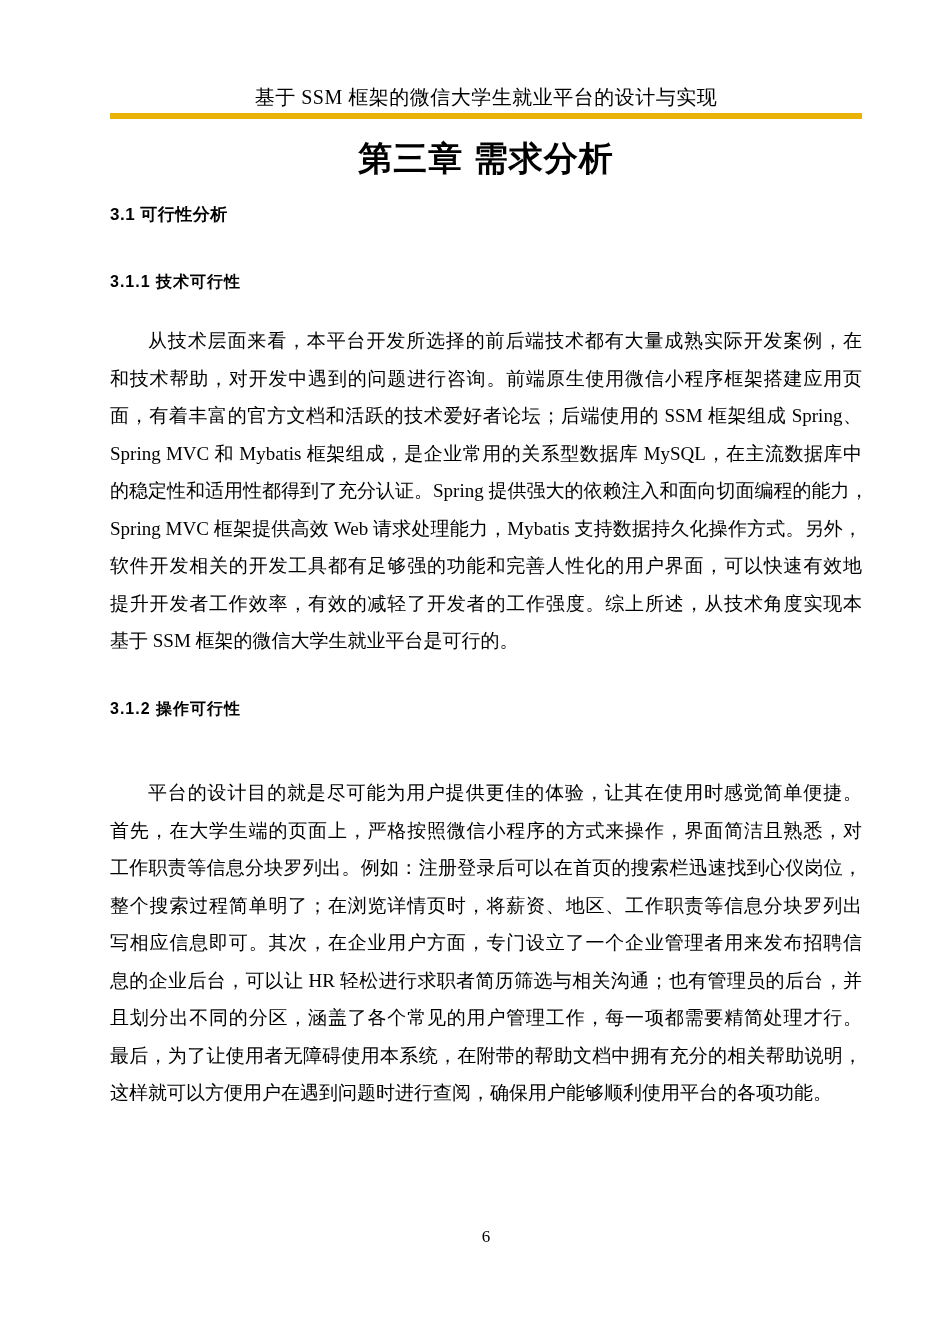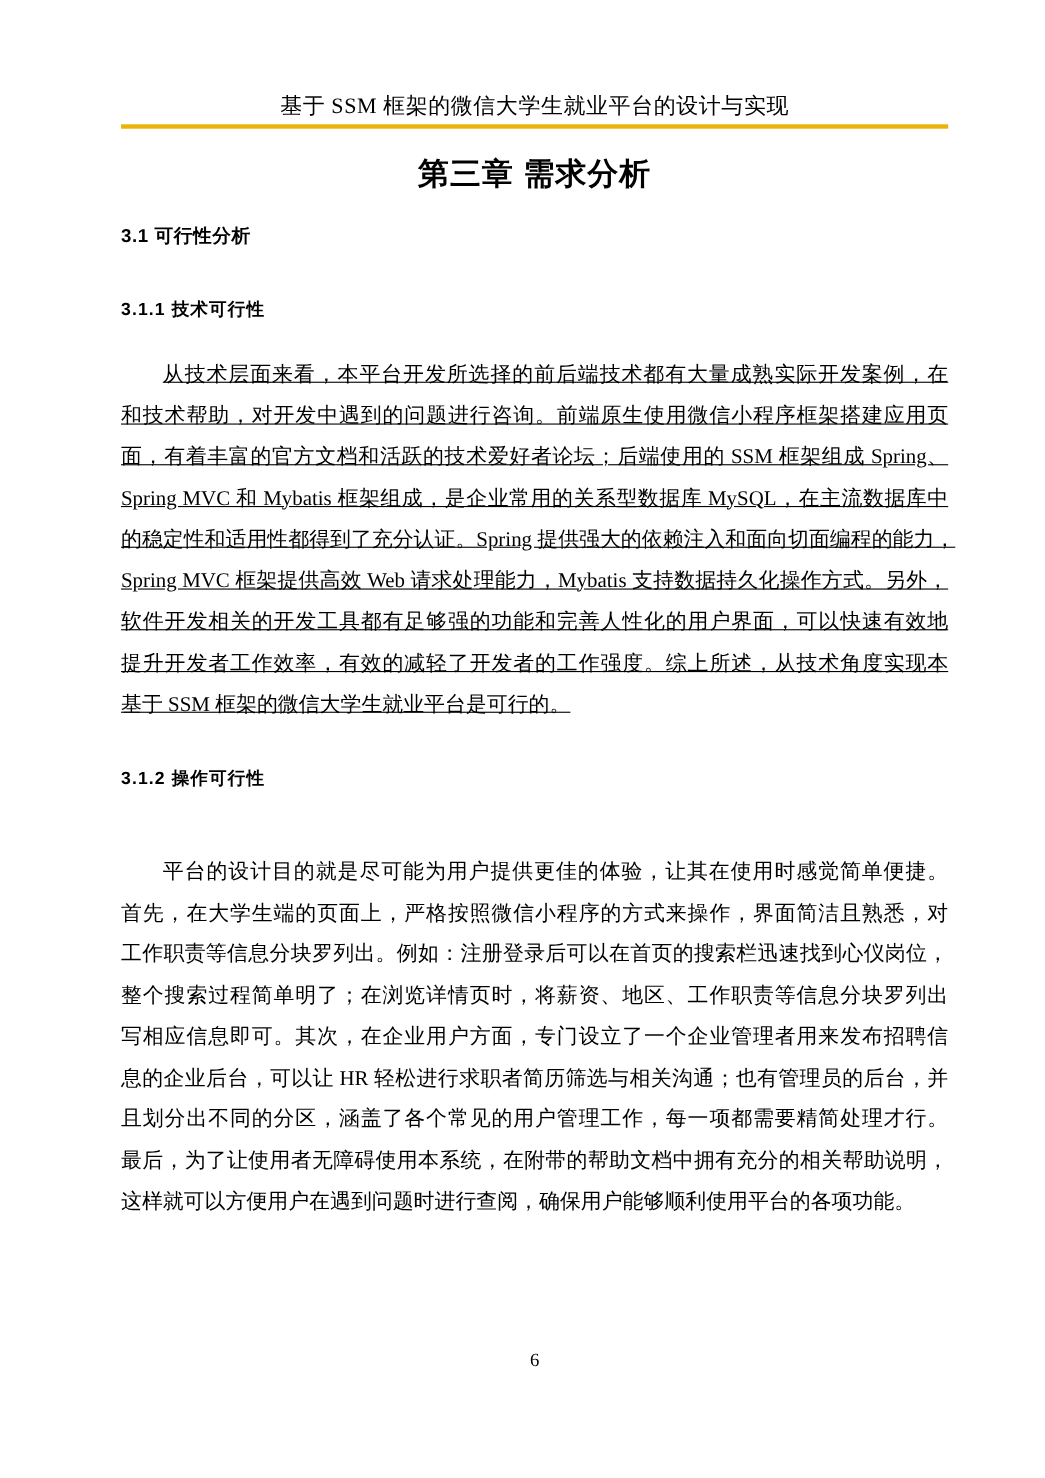--- a/index.html
+++ b/index.html
@@ -12,32 +12,32 @@
     overflow: hidden;
   }
   .block { position: absolute; left: 110px; width: 752px; }
 
   
   .running-header {
     top: 84px;
     text-align: center;
     font-size: 20px;
     line-height: 26px;
-    border-bottom: 4px solid #eab308;
+    border-bottom: 6px solid #eab308;
     padding-bottom: 3px;
     letter-spacing: 0.5px;
   }
 
   
   .chapter-title {
     top: 141px;
     text-align: center;
     font-family: "Liberation Sans", "DejaVu Sans", sans-serif;
     font-weight: bold;
-    font-size: 28px;
+    font-size: 34px;
     line-height: 34px;
     letter-spacing: 1px;
   }
 
   
   .section-heading {
     top: 200px;
     font-family: "Liberation Sans", "DejaVu Sans", sans-serif;
     font-weight: bold;
     font-size: 17px;
@@ -51,21 +51,21 @@
     font-weight: bold;
     font-size: 16px;
     line-height: 26px;
     letter-spacing: 1px;
   }
   .subsection-heading.s1 { top: 269px; }
   .subsection-heading.s2 { top: 696px; }
 
   
   .paragraph { font-size: 19px; }
-  .paragraph.p1 { top: 322px; text-decoration: underline; }
+  .paragraph.p1 { top: 322px; }
   .paragraph.p2 { top: 774px; }
   .para-line {
     height: 37.5px;
     line-height: 37.5px;
     text-align: justify;
     text-align-last: justify;
     text-justify: inter-character;
     white-space: nowrap;
   }
   .para-line.first { text-indent: 2em; }

